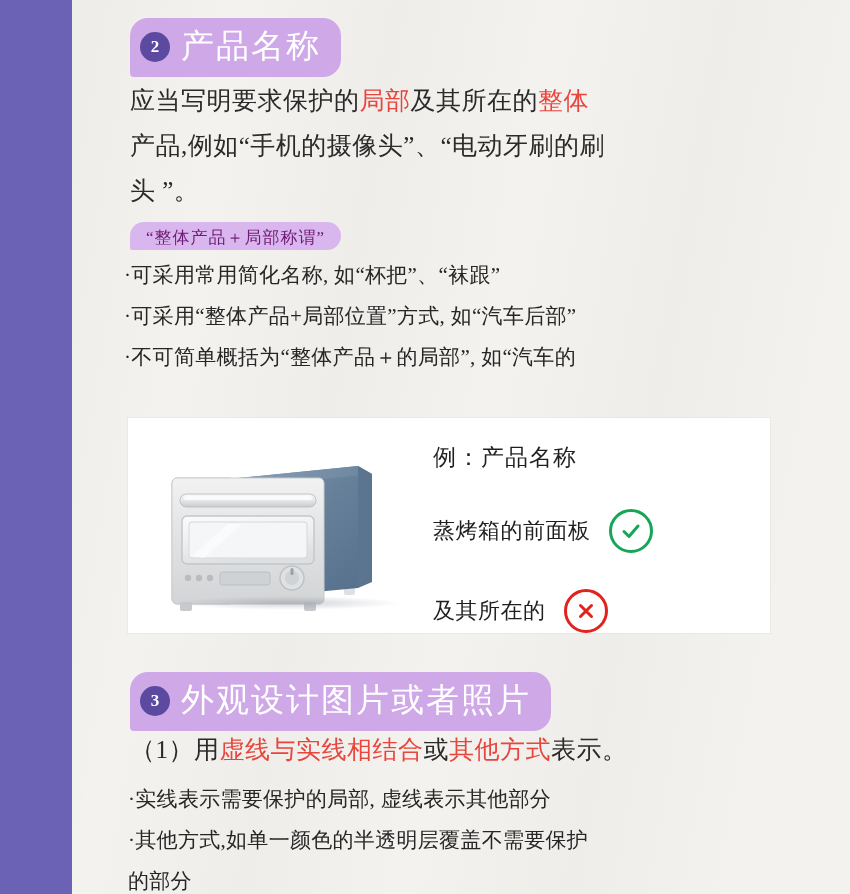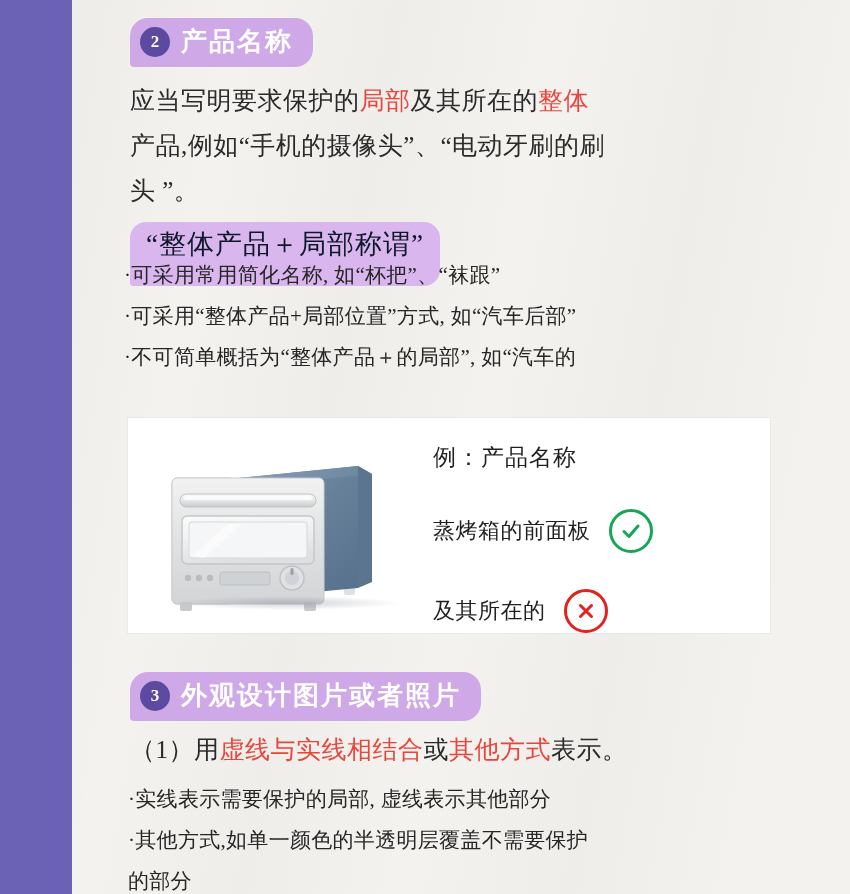--- a/index.html
+++ b/index.html
@@ -58,22 +58,22 @@
     background: #5b4aa0;
     color: #ffffff;
     font-size: 17px;
     font-weight: bold;
     display: flex;
     align-items: center;
     justify-content: center;
     font-family: "Liberation Serif", serif;
   }
   .sec-title {
-    font-size: 26px;
-    font-weight: bold;
+    font-size: 33px;
+    font-weight: normal;
     color: #ffffff;
     letter-spacing: 2px;
     font-family: "Liberation Sans", sans-serif;
   }
 
   
   .para {
     position: absolute;
     font-size: 25px;
     line-height: 45px;
@@ -81,23 +81,23 @@
     font-family: "Liberation Serif", serif;
     letter-spacing: 0.5px;
   }
   .red { color: #e8453c; }
 
   
   .tag {
     position: absolute;
     background: #d9b7ee;
     border-radius: 16px 16px 16px 3px;
-    padding: 4px 16px 24px 16px;
-    font-size: 27px;
-    color: #0f172a;
+    padding: 4px 16px 1px 16px;
+    font-size: 17px;
+    color: #701a75;
     font-family: "Liberation Serif", serif;
     letter-spacing: 1px;
   }
 
   
   .bullets {
     position: absolute;
     font-size: 21px;
     line-height: 41px;
     color: #262626;

